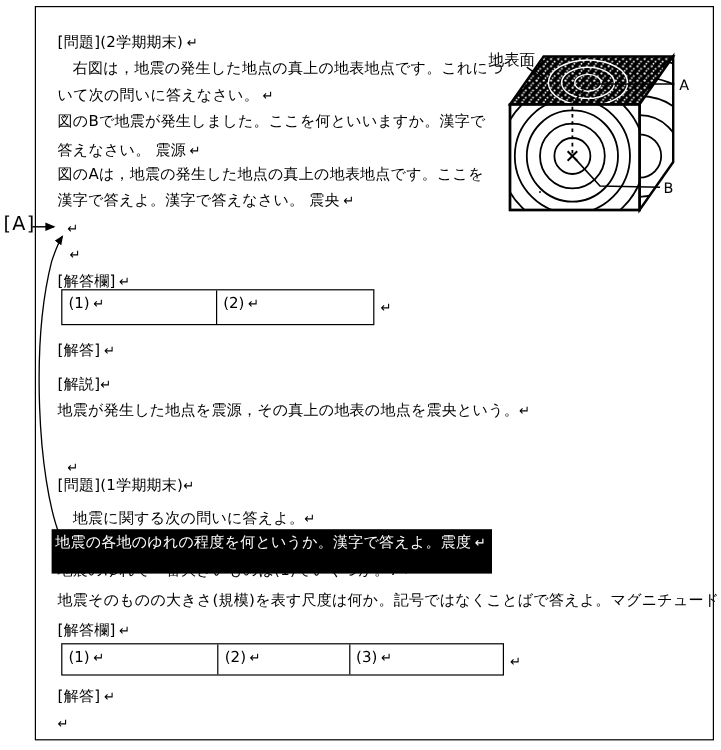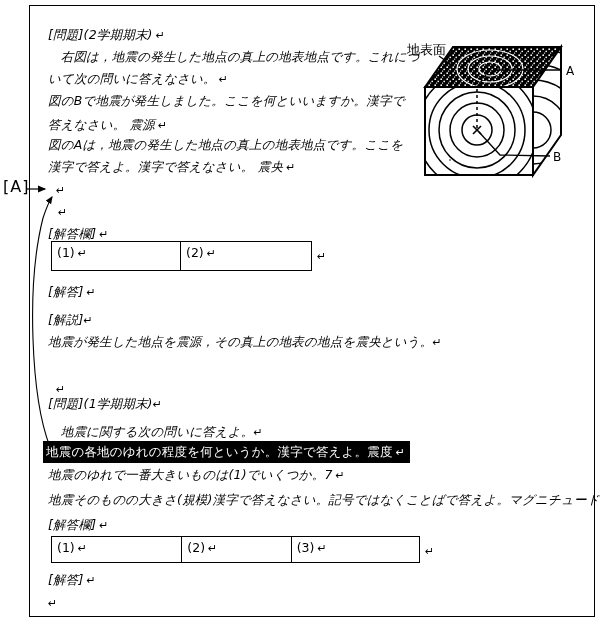--- a/index.html
+++ b/index.html
@@ -7,37 +7,37 @@
     width:601px;height:625px;position:relative;overflow:hidden;
     background:#ffffff;color:#000;
     font-family:"DejaVu Sans","Liberation Sans",sans-serif;
   }
   .page-border{
     position:absolute;left:29px;top:5px;width:564px;height:610px;
     border:1px solid #000;background:#fff;
   }
   .line{
     position:absolute;left:48px;font-size:12.5px;line-height:15px;
-    white-space:pre;letter-spacing:.2px;color:#000;font-style:italic;
+    white-space:pre;letter-spacing:.2px;color:#000;
   }
   .pil{font-size:11px;margin-left:3px;color:#000;}
   .lone{left:56px;}
   .ans-table{
     position:absolute;display:flex;background:#fff;
     border:1px solid #000;box-sizing:border-box;
   }
   .ans-cell{
     border-right:1px solid #000;box-sizing:border-box;
     font-size:12.5px;padding:3px 0 0 5px;white-space:pre;
   }
   .ans-cell:last-child{border-right:none;}
   .hl{
     position:absolute;left:43px;top:441px;height:21px;
     background:#000;color:#fff;font-size:12.5px;line-height:21px;
-    padding:0 5px 1px 3px;white-space:pre;letter-spacing:.2px;
+    padding:0 5px 16px 3px;white-space:pre;letter-spacing:.2px;
   }
   .hl .pil{color:#fff;}
   .margin-a{
     position:absolute;left:3px;top:177px;font-size:16px;line-height:20px;
     letter-spacing:1px;
   }
   .overlay{position:absolute;left:0;top:0;pointer-events:none;}
   .diagram{position:absolute;left:398px;top:36px;}
 </style>
 </head>
@@ -71,21 +71,21 @@
 <div class="line" style="top:334px"><span>地震が発生した地点を震源，その真上の地表の地点を震央という。</span><span class="pil" style="margin-left:0">↵</span></div>
 
 <div class="line lone" style="top:381px"><span class="pil" style="margin-left:0">↵</span></div>
 
 <div class="line" style="top:396px"><span>[問題](1学期期末)</span><span class="pil" style="margin-left:0">↵</span></div>
 <div class="line" style="top:424px"><span>　地震に関する次の問いに答えよ。</span><span class="pil" style="margin-left:0">↵</span></div>
 
 <div class="hl"><span>地震の各地のゆれの程度を何というか。漢字で答えよ。震度</span><span class="pil">↵</span></div>
 
 <div class="line" style="top:467px"><span>地震のゆれで一番大きいものは(1)でいくつか。7</span><span class="pil">↵</span></div>
-<div class="line" style="top:492px"><span>地震そのものの大きさ(規模)漢字で答えなさい。記号ではなくことばで答えよ。マグニチュード</span></div>
+<div class="line" style="top:492px"><span>地震そのものの大きさ(規模)を表す尺度は何か。記号ではなくことばで答えよ。マグニチュード</span></div>
 <div class="line" style="top:517px"><span>[解答欄]</span><span class="pil">↵</span></div>
 
 <div class="ans-table" style="left:51px;top:536px;width:369px;height:27px">
   <div class="ans-cell" style="width:131px"><span>(1)</span><span class="pil">↵</span></div>
   <div class="ans-cell" style="width:110px"><span>(2)</span><span class="pil">↵</span></div>
   <div class="ans-cell" style="width:128px"><span>(3)</span><span class="pil">↵</span></div>
 </div>
 <div class="line" style="left:425px;top:543px"><span class="pil" style="margin-left:0">↵</span></div>
 
 <div class="line" style="top:572px"><span>[解答]</span><span class="pil">↵</span></div>

